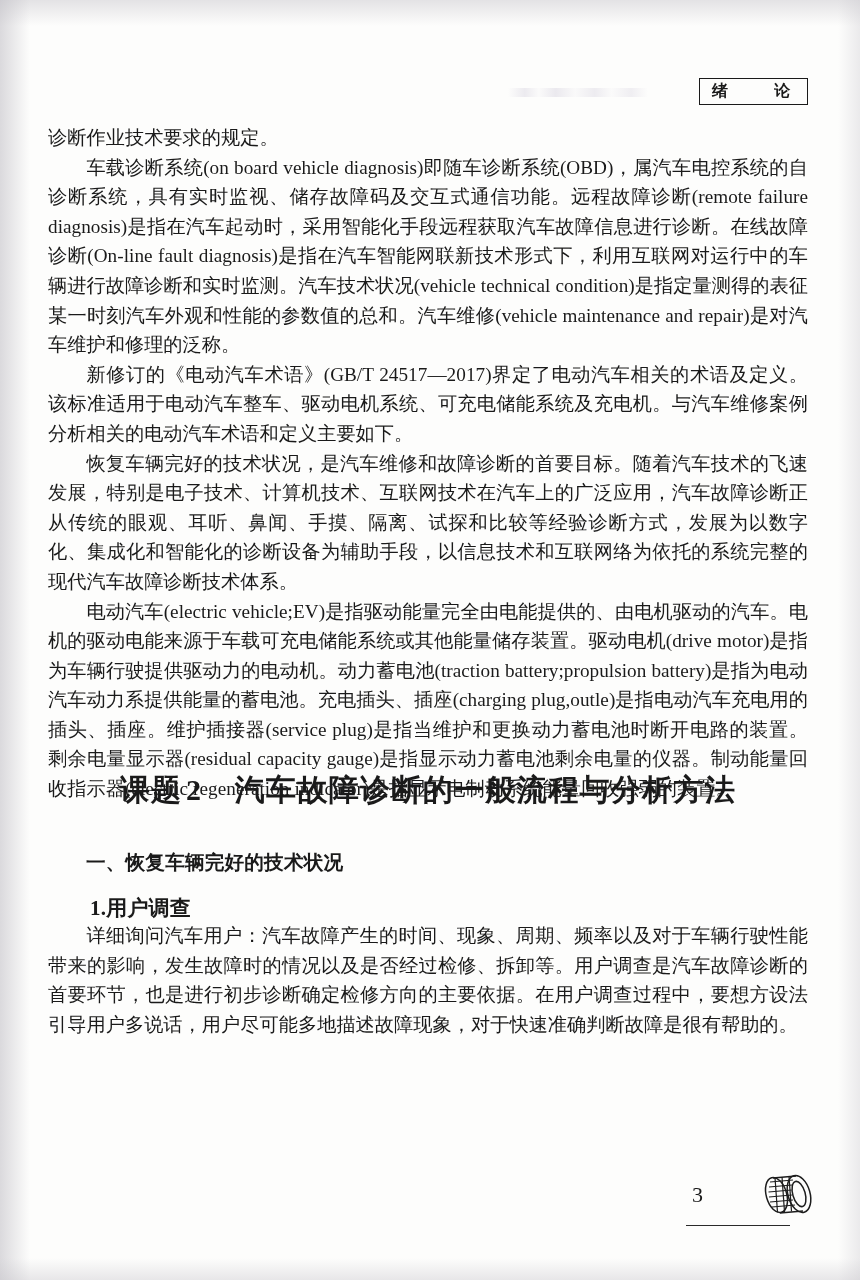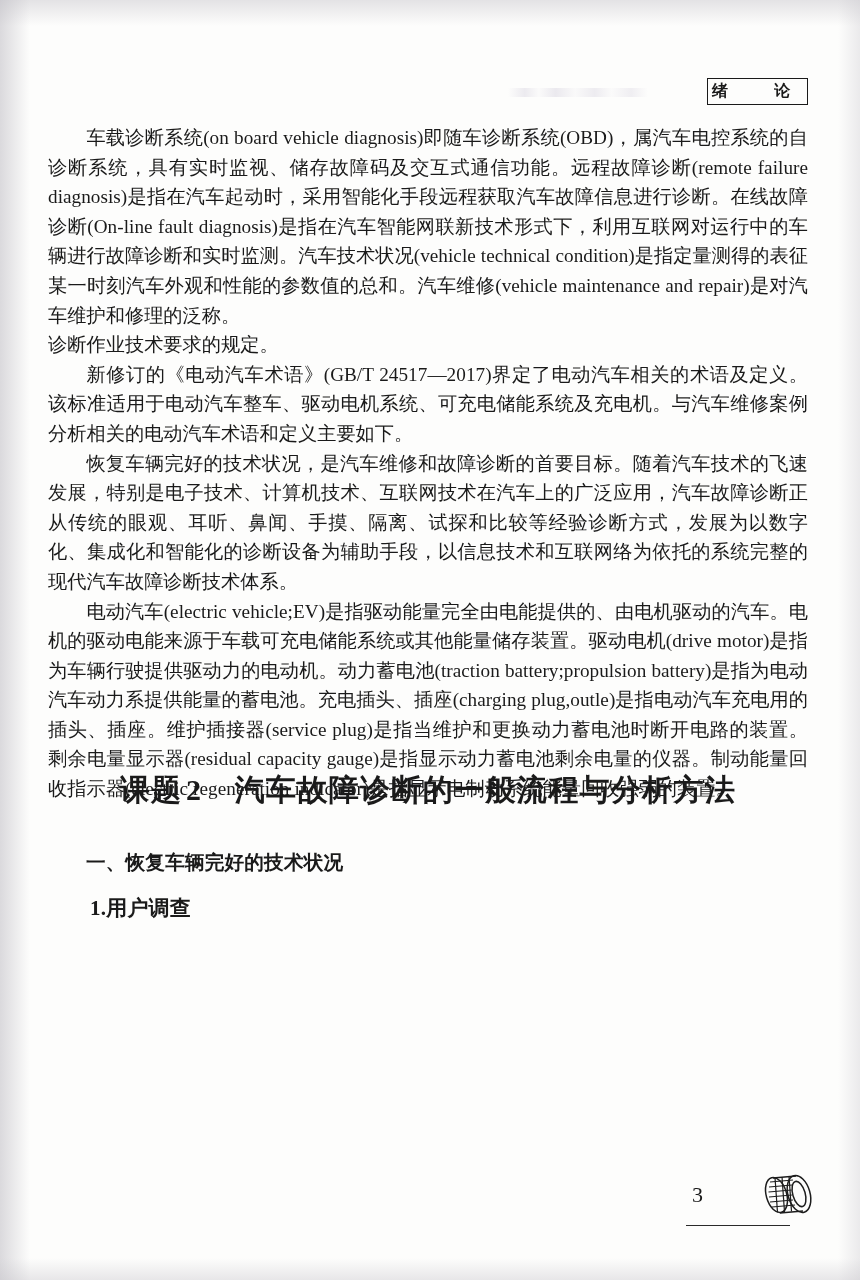--- a/index.html
+++ b/index.html
@@ -74,21 +74,21 @@
         rgba(150,140,175,0.7) 62%,
         rgba(150,140,175,0.1) 74%,
         rgba(150,140,175,0.6) 88%,
         rgba(150,140,175,0) 100%);
   }
   .header-box {
     position: absolute;
     right: 0;
     top: 0;
     border: 1.6px solid #1a1a1a;
-    padding: 2px 12px 3px 4px;
+    padding: 2px 12px 3px 12px;
     font-family: "DejaVu Sans", "Liberation Sans", sans-serif;
     font-weight: bold;
     font-size: 16px;
     letter-spacing: 0.30em;
     line-height: 20px;
     white-space: pre;
   }
 
   
   .body-col {
@@ -199,35 +199,36 @@
   <div class="scan-edge-left"></div>
   <div class="scan-edge-right"></div>
   <div class="scan-edge-bottom"></div>
 
   <div class="header">
     <div class="header-smudge"></div>
     <div class="header-box">绪    论</div>
   </div>
 
   <div class="body-col">
+    <p class="bp flush">诊断作业技术要求的规定。</p>
     <p class="bp indent2">车载诊断系统(on board vehicle diagnosis)即随车诊断系统(OBD)，属汽车电控系统的自诊断系统，具有实时监视、储存故障码及交互式通信功能。远程故障诊断(remote failure diagnosis)是指在汽车起动时，采用智能化手段远程获取汽车故障信息进行诊断。在线故障诊断(On-line fault diagnosis)是指在汽车智能网联新技术形式下，利用互联网对运行中的车辆进行故障诊断和实时监测。汽车技术状况(vehicle technical condition)是指定量测得的表征某一时刻汽车外观和性能的参数值的总和。汽车维修(vehicle maintenance and repair)是对汽车维护和修理的泛称。</p>
-    <p class="bp flush">诊断作业技术要求的规定。</p>
     <p class="bp indent2">新修订的《电动汽车术语》(GB/T 24517—2017)界定了电动汽车相关的术语及定义。该标准适用于电动汽车整车、驱动电机系统、可充电储能系统及充电机。与汽车维修案例分析相关的电动汽车术语和定义主要如下。</p>
     <p class="bp indent2">恢复车辆完好的技术状况，是汽车维修和故障诊断的首要目标。随着汽车技术的飞速发展，特别是电子技术、计算机技术、互联网技术在汽车上的广泛应用，汽车故障诊断正从传统的眼观、耳听、鼻闻、手摸、隔离、试探和比较等经验诊断方式，发展为以数字化、集成化和智能化的诊断设备为辅助手段，以信息技术和互联网络为依托的系统完整的现代汽车故障诊断技术体系。</p>
     <p class="bp indent2">电动汽车(electric vehicle;EV)是指驱动能量完全由电能提供的、由电机驱动的汽车。电机的驱动电能来源于车载可充电储能系统或其他能量储存装置。驱动电机(drive motor)是指为车辆行驶提供驱动力的电动机。动力蓄电池(traction battery;propulsion battery)是指为电动汽车动力系提供能量的蓄电池。充电插头、插座(charging plug,outle)是指电动汽车充电用的插头、插座。维护插接器(service plug)是指当维护和更换动力蓄电池时断开电路的装置。剩余电量显示器(residual capacity gauge)是指显示动力蓄电池剩余电量的仪器。制动能量回收指示器(electric regeneration indicator)是指显示电制动系统能量回收强弱的装置。</p>
   </div>
 
   <div class="topic-heading">
     <span>课题</span><span class="num">2</span><span class="gap"></span><span>汽车故障诊断的一般流程与分析方法</span>
   </div>
 
   <div class="sub-heading">一、恢复车辆完好的技术状况</div>
 
   <div class="section-block" id="sec-1">
     <p class="run-head"><span class="rh-num">1.</span><span>用户调查</span></p>
+    <p class="bp indent2">详细询问汽车用户：汽车故障产生的时间、现象、周期、频率以及对于车辆行驶性能带来的影响，发生故障时的情况以及是否经过检修、拆卸等。用户调查是汽车故障诊断的首要环节，也是进行初步诊断确定检修方向的主要依据。在用户调查过程中，要想方设法引导用户多说话，用户尽可能多地描述故障现象，对于快速准确判断故障是很有帮助的。</p>
   </div>
 
   <div class="section-block" id="sec-2">
   </div>
 
   <div class="footer">
     <div class="page-number">3</div>
     <div class="footer-rule"></div>
     <svg class="tyre-mark" width="58" height="52" viewBox="0 0 58 52">
       <g fill="none" stroke="#1d1d1d" stroke-width="1.5">

